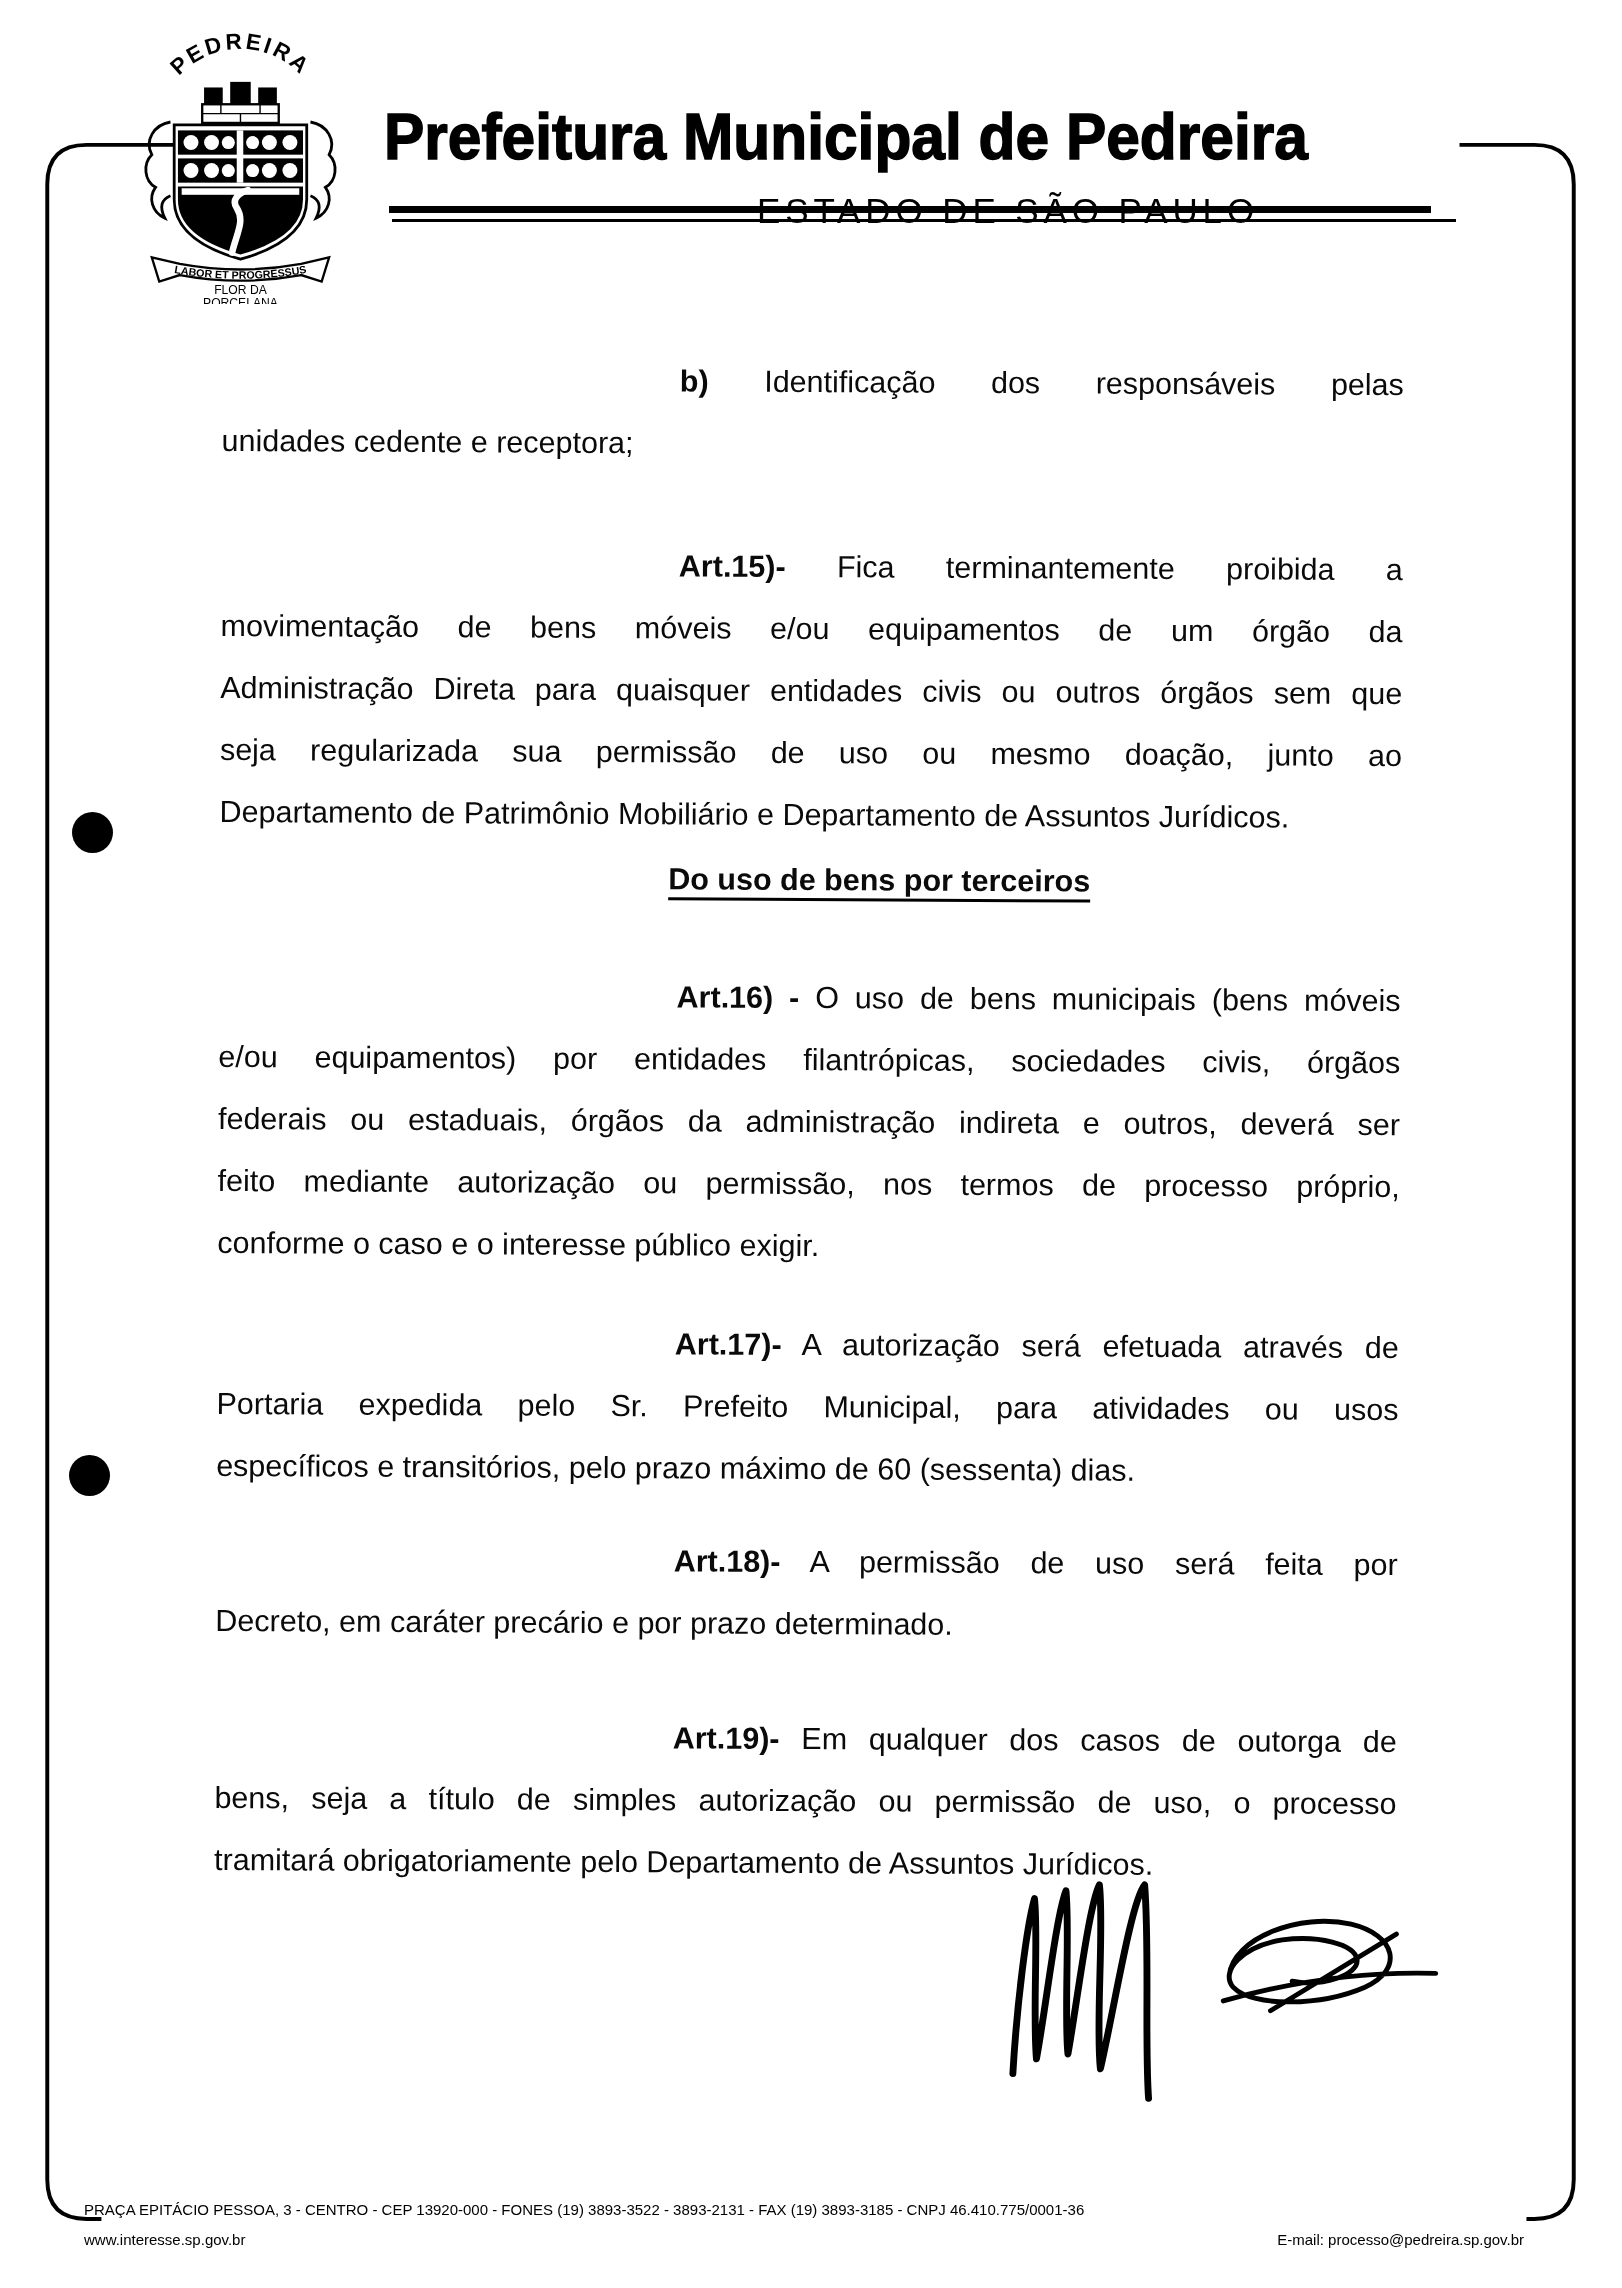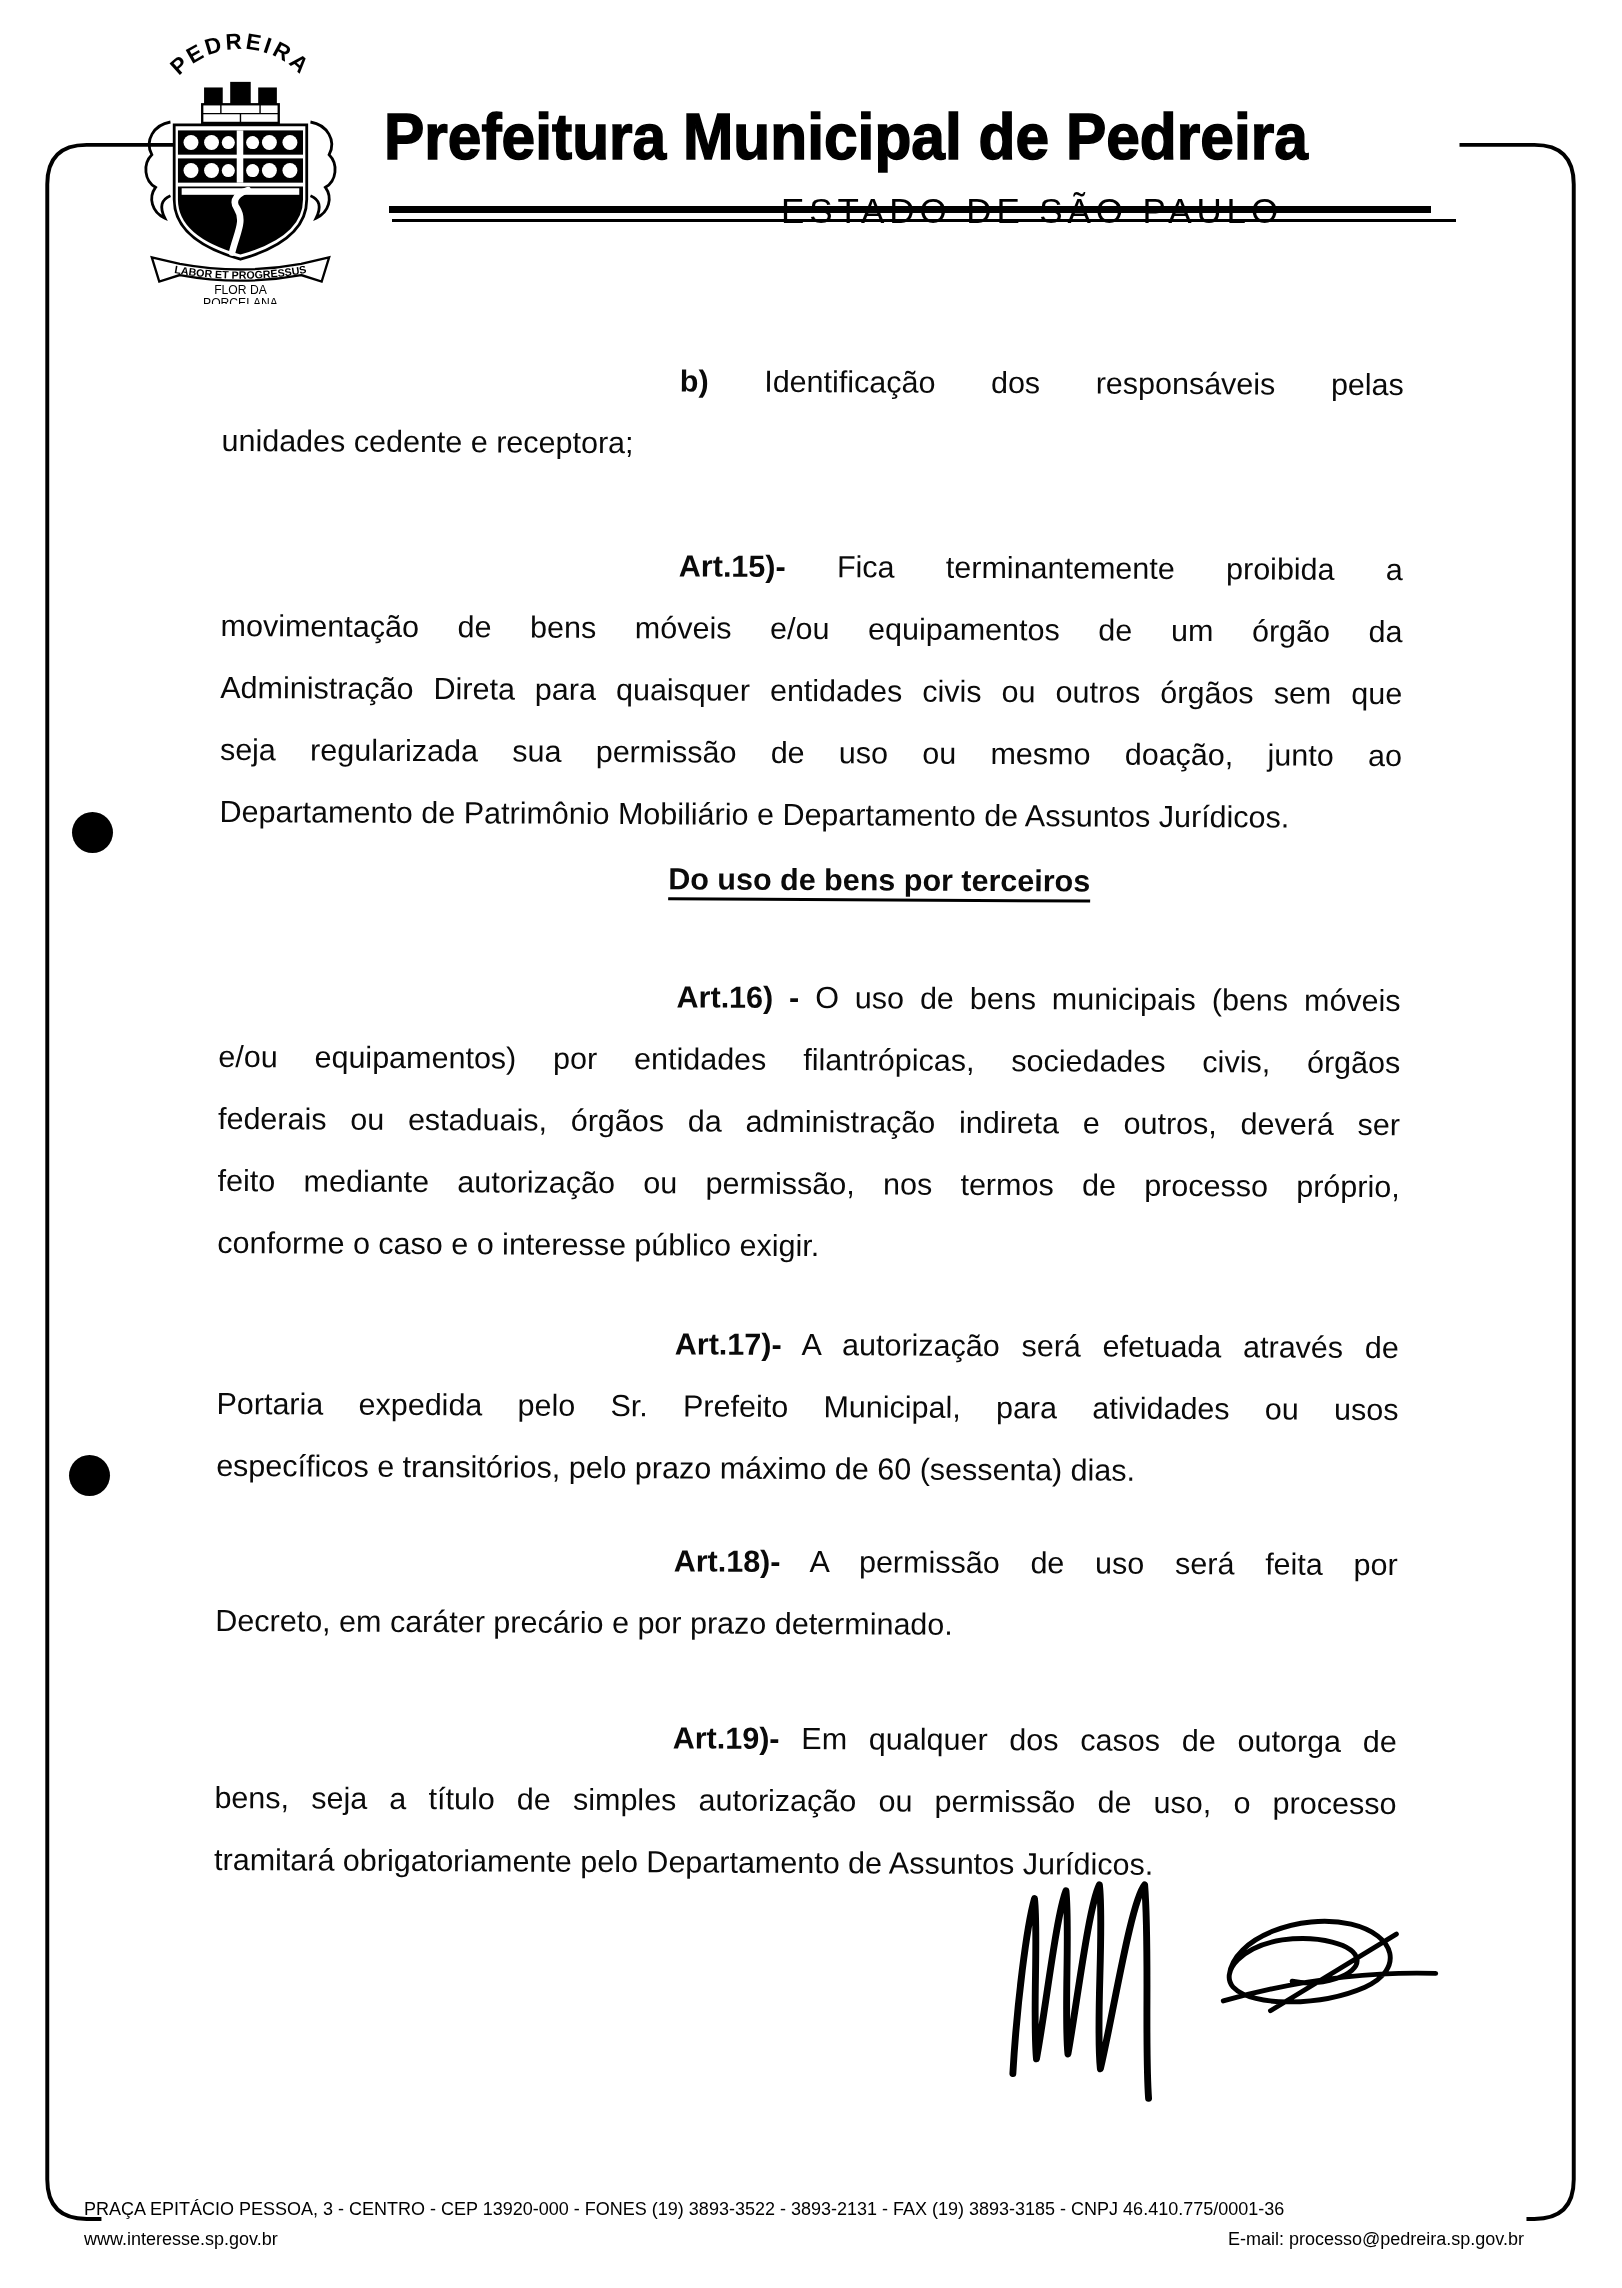--- a/index.html
+++ b/index.html
@@ -21,21 +21,21 @@
   .doc-title{
     position:absolute;left:384px;top:99px;width:1162px;
     font-size:65px;font-weight:bold;letter-spacing:0px;
     transform:scaleX(0.93);transform-origin:left top;
     -webkit-text-stroke:1.5px #000;
     white-space:nowrap;color:#000;
   }
   .rule-thick{position:absolute;left:389px;top:206px;width:1042px;height:6.9px;background:#000;}
   .rule-thin{position:absolute;left:392px;top:219px;width:1064px;height:3px;background:#000;}
   .doc-subtitle{
-    position:absolute;left:776px;top:191px;width:512px;
+    position:absolute;left:752px;top:191px;width:512px;
     text-align:center;font-size:35px;letter-spacing:4.9px;color:#000;
   }
 
   
   .doc-body{position:absolute;left:0;top:0;width:1622px;height:2288px;
     transform:rotate(0.3deg);transform-origin:222px 355px;}
   .para{position:absolute;left:222px;width:1182px;}
   .pline{font-size:30.5px;line-height:62px;color:#0a0a0a;}
   .pline.first{margin-left:458px;width:724px;text-align:justify;text-align-last:justify;}
   .pline.mid{text-align:justify;text-align-last:justify;}
@@ -46,21 +46,21 @@
     text-align:center;font-size:30.5px;line-height:62px;font-weight:bold;
   }
   .section-heading span{
     border-bottom:3.9px solid #000;padding-bottom:2px;
   }
 
   
   .signature-svg{position:absolute;left:975px;top:1877px;}
 
   
-  .footer{position:absolute;left:84px;top:2195px;width:1440px;font-size:18px;color:#000;}
+  .footer{position:absolute;left:84px;top:2195px;width:1440px;font-size:15px;color:#000;}
   .footer-line1{white-space:nowrap;line-height:29.6px;}
   .footer-line2{display:flex;justify-content:space-between;line-height:29.6px;}
 </style>
 </head>
 <body>
 
 <div class="page">
 
   <svg class="frame-svg" width="1622" height="2288" viewBox="0 0 1647 2323">
     <path d="M 210,147 H 88 Q 48,147 48,187 V 2213 Q 48,2253 88,2253 H 103" fill="none" stroke="#000" stroke-width="4"></path>

